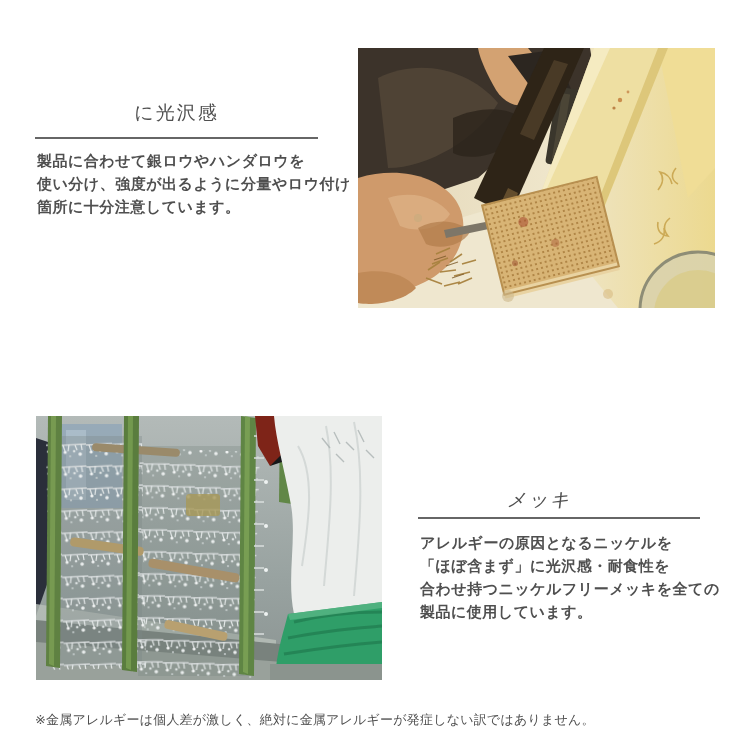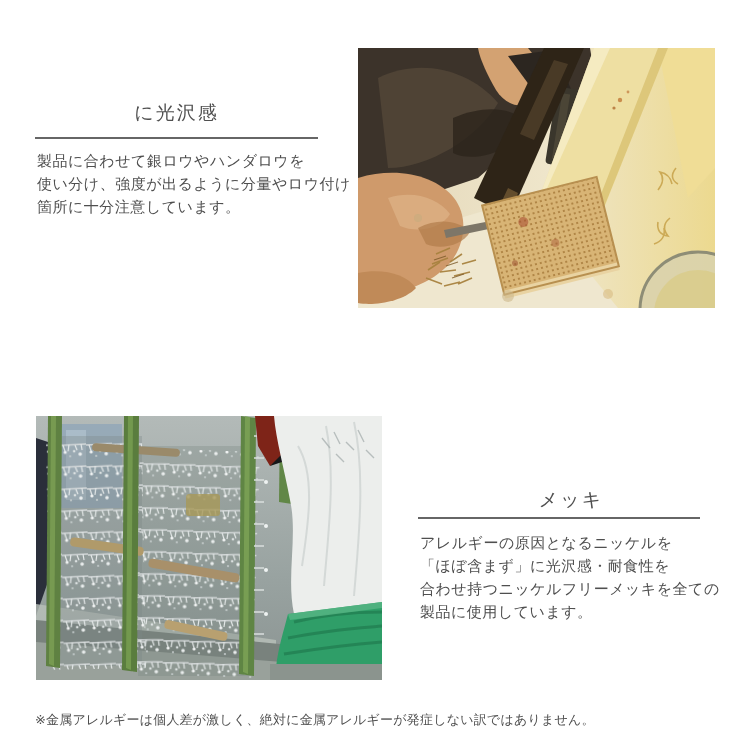--- a/index.html
+++ b/index.html
@@ -24,20 +24,21 @@
   }
   .divider{
     height:2px;
     background:var(--divider-color);
   }
   .body-text{
     font-size:15px;
     line-height:23px;
     letter-spacing:0.5px;
     color:var(--text-color);
+    font-weight:bold;
   }
   .body-text div{white-space:nowrap;}
   .footnote{
     font-size:13px;
     letter-spacing:0.2px;
     color:var(--text-color);
     white-space:nowrap;
   }
   .photo{overflow:hidden;}
   .photo svg{display:block;width:100%;height:100%;}
@@ -237,21 +238,21 @@
       </g>
 
       <path d="M252,198 L346,186 L346,252 L240,252 C242,232 248,214 252,198 Z" fill="#2f9e68"></path>
       <path d="M258,206 C290,198 320,196 346,196 M252,222 C290,214 322,212 346,210 M248,238 C286,232 320,228 346,226" stroke="#1f7a4e" stroke-width="3" fill="none" opacity="0.7"></path>
       <path d="M252,198 L346,186 L346,192 L254,204 Z" fill="#57b585" opacity="0.8"></path>
 
       <rect x="234" y="248" width="112" height="16" fill="#8b948e"></rect>
     </svg>
   </div>
 
-  <div class="abs section-title" style="left:430px;top:117px;width:282px;">メッキ</div>
+  <div class="abs section-title" style="left:398px;top:117px;width:282px;font-style:italic;">メッキ</div>
 
   <div class="abs divider" style="left:418px;top:147px;width:282px;"></div>
 
   <div class="abs body-text" style="left:420px;top:161px;width:310px;">
     <div>アレルギーの原因となるニッケルを</div>
     <div>「ほぼ含まず」に光沢感・耐食性を</div>
     <div>合わせ持つニッケルフリーメッキを全ての</div>
     <div>製品に使用しています。</div>
   </div>
 

